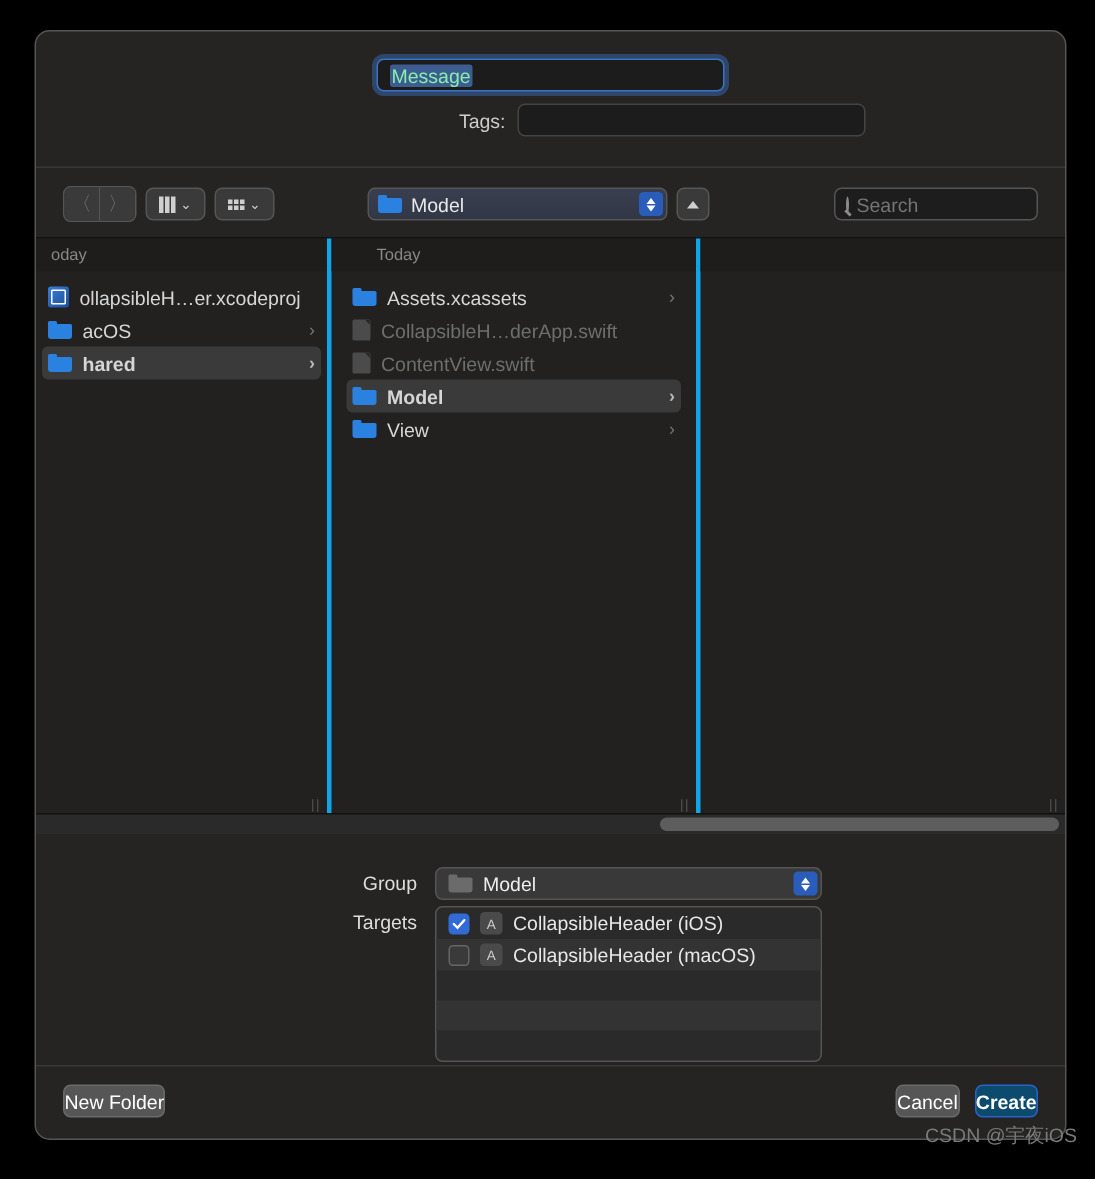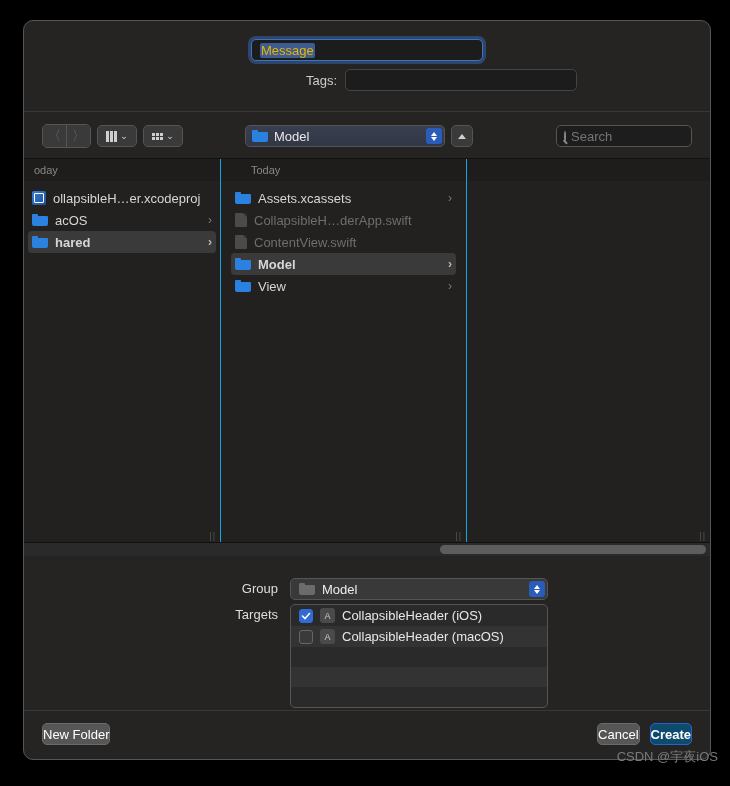--- a/index.html
+++ b/index.html
@@ -46,21 +46,21 @@
       color: #e9e9e9;
       padding: 2px 8px;
       font-size: 13px;
     }
     .text-input.focus {
       outline: none;
       border: 1px solid #3b72c4;
       box-shadow: 0 0 0 3px rgba(59,114,196,0.45);
     }
     .text-input::selection { background:#3d5c8f; color:#fff; }
-    .selected-text { background:#3d5c8f; color:#eab308; border-radius:2px; padding:0 1px;}
+    .selected-text { background:#3d5c8f; color:#86efac; border-radius:2px; padding:0 1px;}
     
     .divider { border-top: 1px solid #383838; margin-top: 8px; }
     .toolbar {
       display: flex; align-items: center; gap: 6px;
       padding: 12px 18px 10px 18px;
     }
     .seg {
       height: 22px; background: #3a3a3a; border-radius: 5px;
       display: flex; align-items: center; justify-content: center;
       border: 0.5px solid #555; color:#cfcfcf;
@@ -91,21 +91,21 @@
       flex:1; background:transparent; border:none; color:#ccc; font-size:13px; outline:none;
     }
     
     .columns {
       display:flex;
       height: 384px;
       border-top: 1px solid #111;
       background:#222120;
     }
     .col {
-      width:221px; border-right:1px solid #0ea5e9; display:flex; flex-direction:column;
+      width:221px; border-right:3px solid #0ea5e9; display:flex; flex-direction:column;
       position:relative;
     }
     .col:first-child { width:197px; }
     .col:last-child { border-right:0; flex:1; }
     .col-header {
       height:22px; font-size:11px; color:#888; padding:5px 10px 0 10px;
       background:#1e1d1c;
     }
     .col-body { flex:1; padding-top:6px; }
     .row-item {

